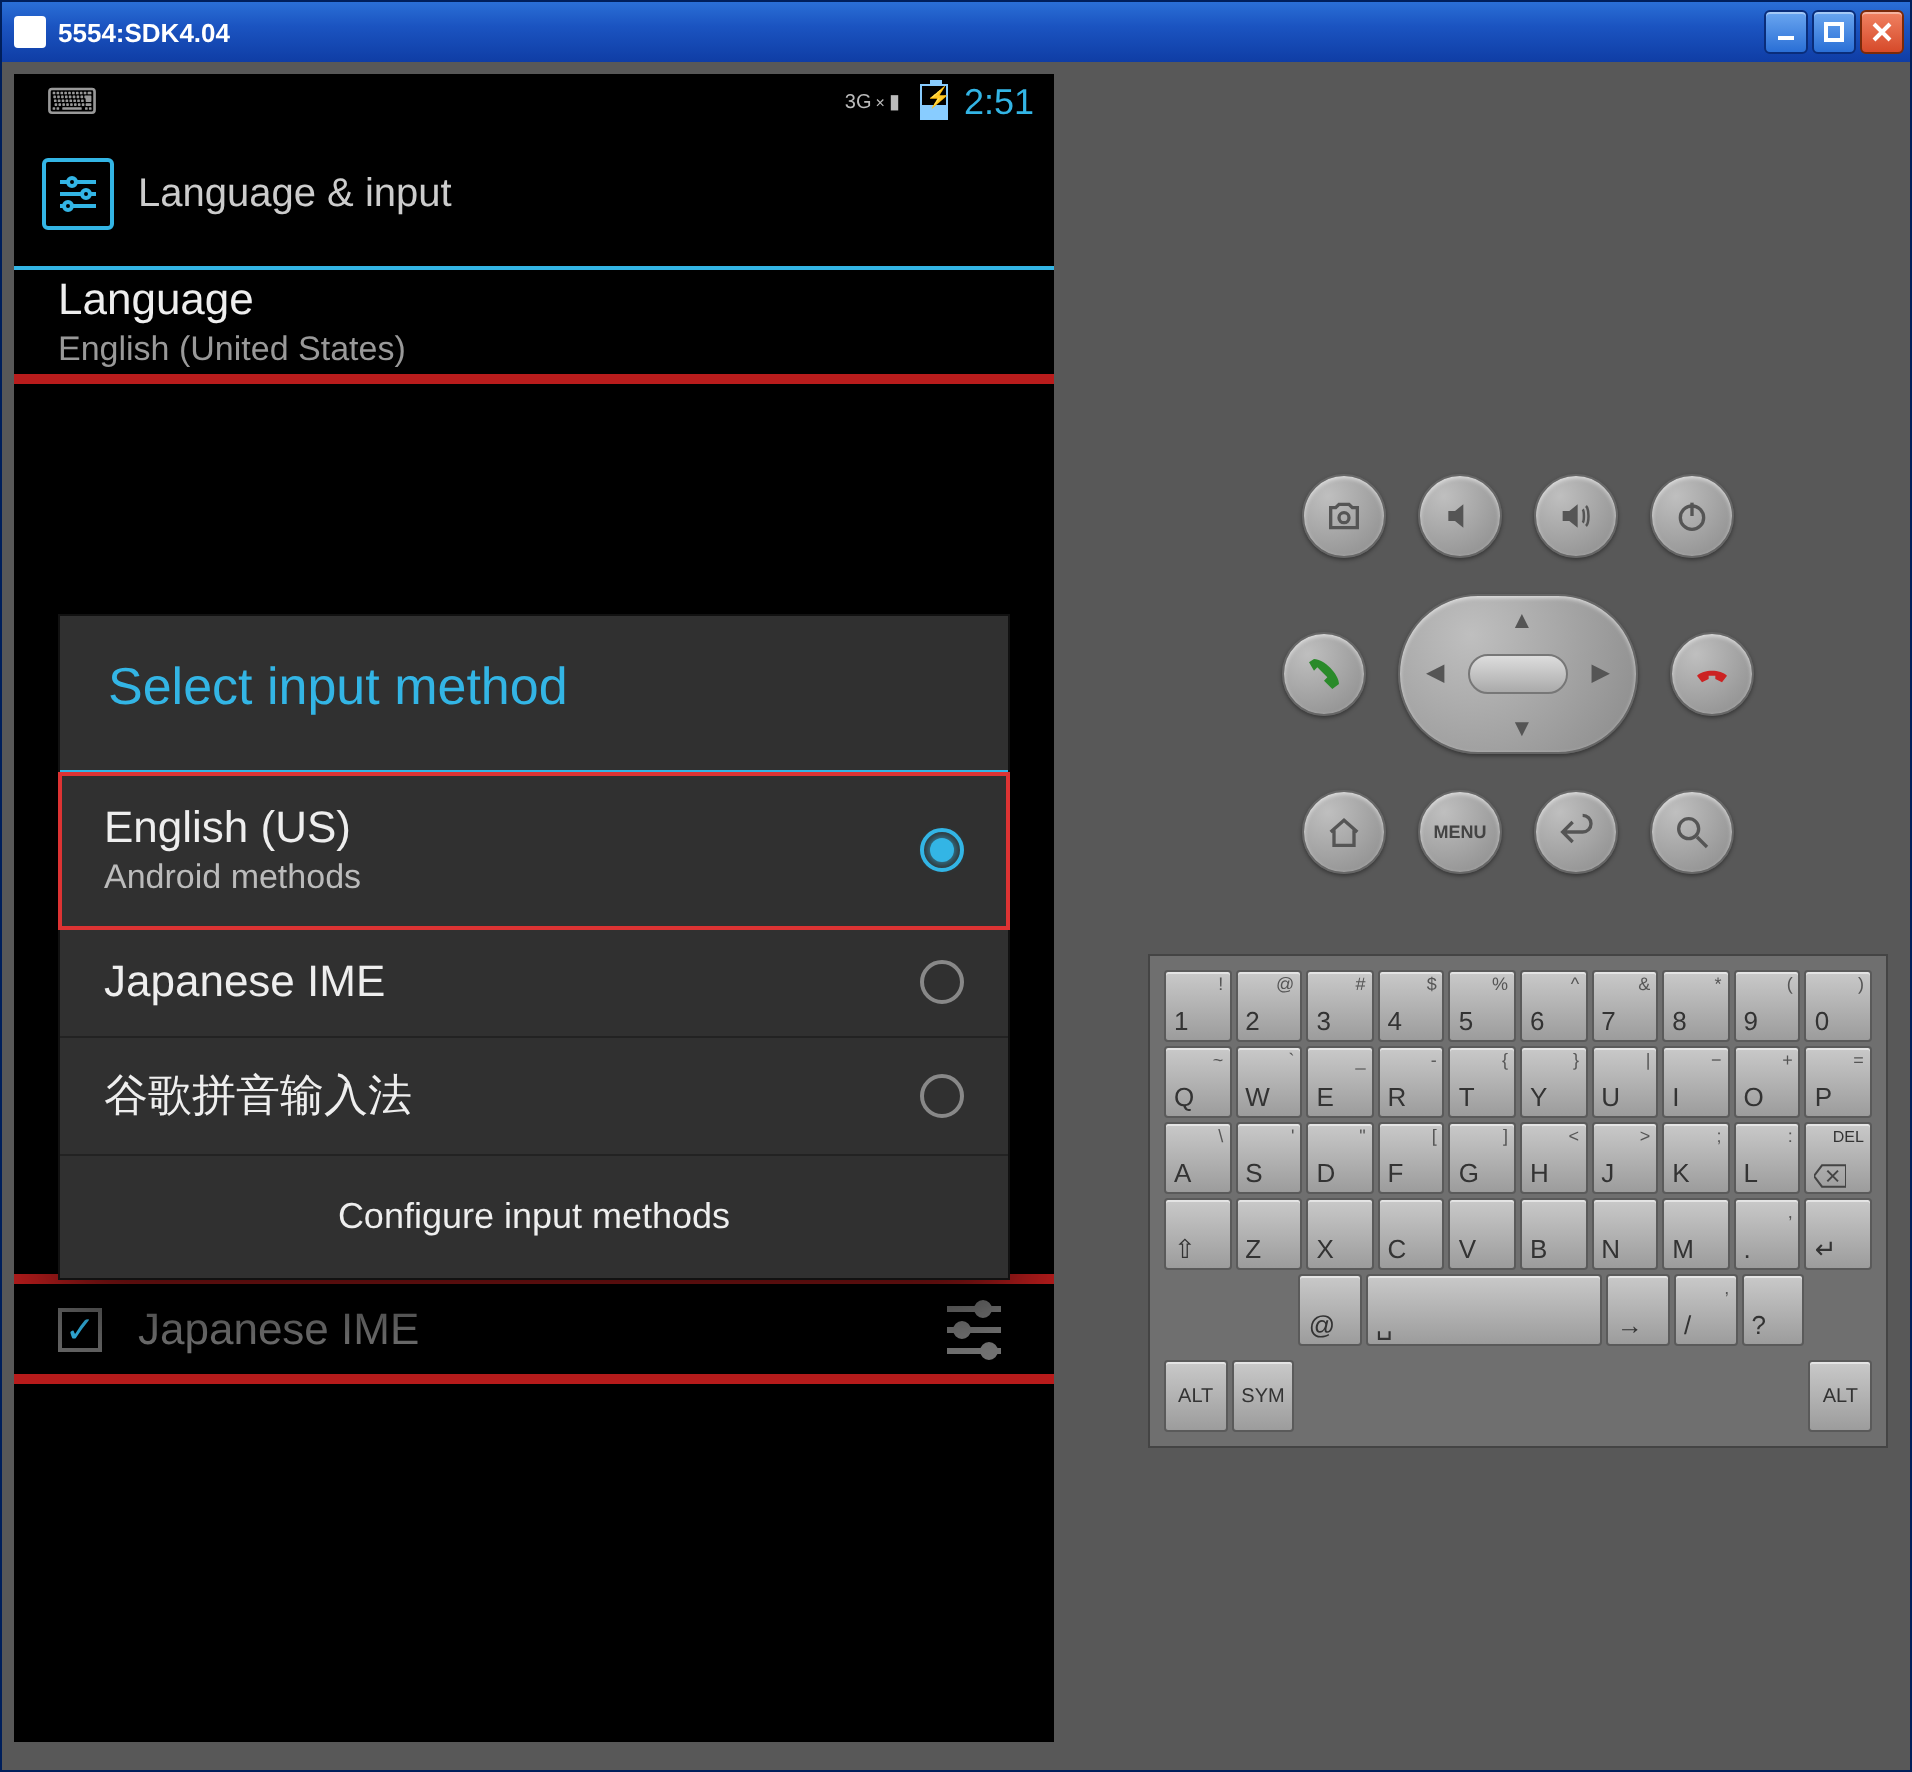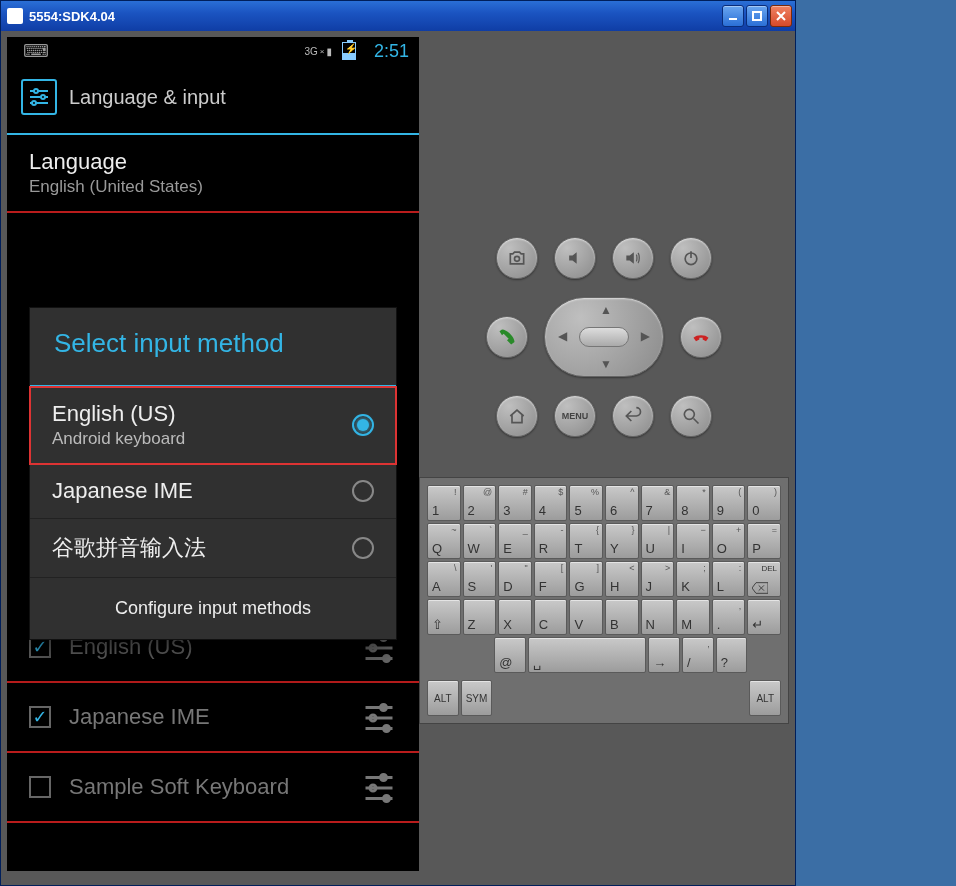--- a/index.html
+++ b/index.html
@@ -6,21 +6,21 @@
 body {
   font-family: "Segoe UI", Tahoma, sans-serif;
   background: #3b6ea5;
   width: 956px;
   height: 886px;
   overflow: hidden;
   position: relative;
 }
 
 .window {
-  width: 796px;
+  width: 956px;
   height: 886px;
   background: #ece9d8;
   border: 1px solid #001f5b;
   display: flex;
   flex-direction: column;
 }
 .titlebar {
   height: 30px;
   background: linear-gradient(to bottom,#2a6fd6 0%,#1b54c1 40%,#0f3da5 100%);
   display: flex;
@@ -60,35 +60,35 @@
 .statusbar{
   height:28px;display:flex;align-items:center;justify-content:flex-end;
   padding:0 10px;color:#fff;font-size:16px;
 }
 .statusbar .kb-ind{margin-right:auto;margin-left:6px;color:#999;font-size:18px;}
 .statusbar .sig{color:#bbb;font-size:10px;margin-right:4px;display:flex;align-items:center;gap:2px;}
 .statusbar .sig small{font-size:8px;}
 .statusbar .batt{width:14px;height:18px;border:1px solid #8cf;background:linear-gradient(to top,#8cf 40%,transparent 40%);margin:0 6px;position:relative;}
 .statusbar .batt:before{content:"";position:absolute;top:-3px;left:4px;width:6px;height:2px;background:#8cf;}
 .statusbar .batt:after{content:"⚡";position:absolute;top:0;left:2px;font-size:10px;color:#fff;}
-.statusbar .clock{color:#33b5e5;font-size:18px;font-weight:300;margin-left:12px;}
+.statusbar .clock{color:#33b5e5;font-size:18px;font-weight:300;margin-left:2px;}
 
 .page-header{
   display:flex;align-items:center;padding:14px 14px 18px 14px;
   border-bottom:2px solid #33b5e5;
 }
 .page-header .hicon{
   width:36px;height:36px;border:2px solid #33b5e5;border-radius:3px;margin-right:12px;
   display:flex;align-items:center;justify-content:center;color:#33b5e5;
 }
 .page-header .hicon svg{width:24px;height:24px;}
 .page-header h1{color:#ccc;font-size:20px;font-weight:400;}
 
 .settings-list .row{
-  padding:14px 22px;border-bottom:2px solid #b91c1c;
+  padding:2px 22px;border-bottom:5px solid #b91c1c;
 }
 .settings-list .row .label{color:#eee;font-size:22px;}
 .settings-list .row .sub{color:#999;font-size:17px;margin-top:2px;}
 .settings-list .row.dim .label{color:#777;}
 .settings-list .row.with-icon{display:flex;align-items:center;}
 .settings-list .row.with-icon .txt{flex:1;}
 .settings-list .row .sliders-icon{color:#777;}
 .settings-list .row .sliders-icon svg{width:36px;height:36px;}
 .checkbox{width:22px;height:22px;border:2px solid #666;margin-right:18px;display:inline-flex;align-items:center;justify-content:center;}
 .checkbox.on:after{content:"✓";color:#33b5e5;font-size:18px;}
@@ -254,46 +254,30 @@
             <svg viewBox="0 0 24 24" fill="none" stroke="#777" stroke-width="2">
                 <line x1="3" y1="7" x2="21" y2="7"></line>
                 <circle cx="15" cy="7" r="2"></circle>
                 <line x1="3" y1="14" x2="21" y2="14"></line>
                 <circle cx="8" cy="14" r="2"></circle>
                 <line x1="3" y1="21" x2="21" y2="21"></line>
                 <circle cx="17" cy="21" r="2"></circle>
               </svg>
           </span>
         </div>
-        <div class="row dim with-icon">
-          <span class="checkbox"></span>
-          <div class="txt">
-              <div class="label">Sample Soft Keyboard</div>
-            </div>
-          <span class="sliders-icon">
-            <svg viewBox="0 0 24 24" fill="none" stroke="#777" stroke-width="2">
-                <line x1="3" y1="7" x2="21" y2="7"></line>
-                <circle cx="15" cy="7" r="2"></circle>
-                <line x1="3" y1="14" x2="21" y2="14"></line>
-                <circle cx="8" cy="14" r="2"></circle>
-                <line x1="3" y1="21" x2="21" y2="21"></line>
-                <circle cx="17" cy="21" r="2"></circle>
-              </svg>
-          </span>
-        </div>
       </div>
 
       <div class="dialog-scrim">
         <div class="dialog">
           <div class="dialog-title">Select input method</div>
           <div id="dialog-items">
               <div class="dialog-item hi">
                 <div class="txt">
                   <div class="ttl">English (US)</div>
-                  <div class="sub">Android keyboard</div>
+                  <div class="sub">Android methods</div>
                 </div>
                 <span class="radio on"></span>
               </div>
               <div class="dialog-item">
                 <div class="txt">
                   <div class="ttl">Japanese IME</div>
                 </div>
                 <span class="radio "></span>
               </div>
               <div class="dialog-item">

